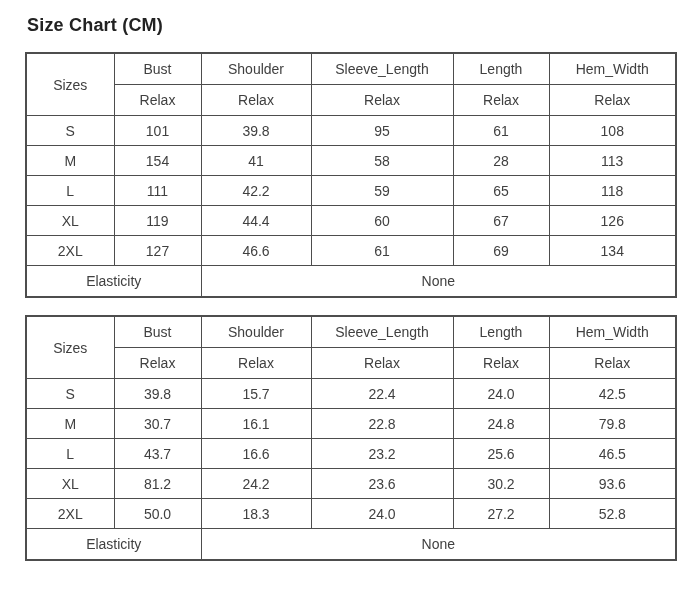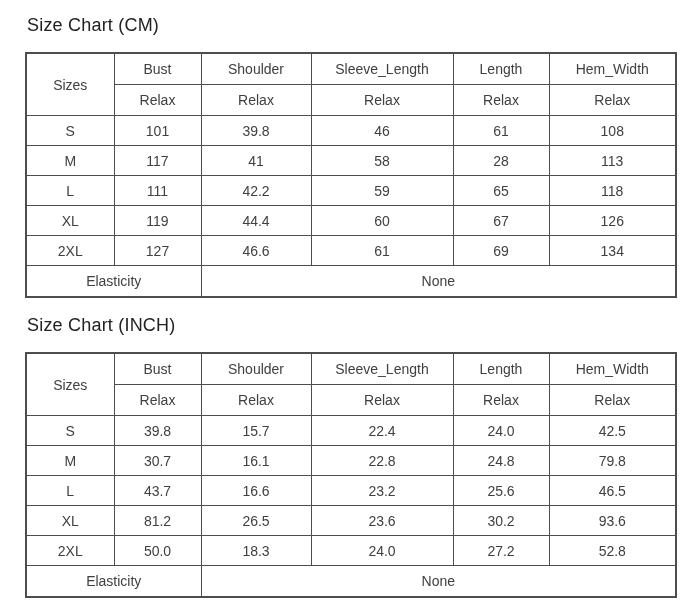--- a/index.html
+++ b/index.html
@@ -13,21 +13,21 @@
     box-sizing: border-box;
     padding: 15px 24px 0 25px;
     font-family: "Liberation Sans", "DejaVu Sans", sans-serif;
     color: #404040;
   }
   .section {
     margin-bottom: 17px;
   }
   .section-title {
     font-size: 18px;
-    font-weight: normal;
+    font-weight: bold;
     color: #222222;
     margin: 0 0 16px 2px;
     letter-spacing: 0.2px;
   }
   table.size-chart {
     border-collapse: collapse;
     table-layout: fixed;
     width: 650px;
     border: 2px solid #4d4d4d;
   }
@@ -87,27 +87,27 @@
           <th>Relax</th>
           <th>Relax</th>
           <th>Relax</th>
         </tr>
       </thead>
       <tbody>
         <tr>
           <td>S</td>
           <td>101</td>
           <td>39.8</td>
-          <td>46</td>
+          <td>95</td>
           <td>61</td>
           <td>108</td>
         </tr>
         <tr>
           <td>M</td>
-          <td>117</td>
+          <td>154</td>
           <td>41</td>
           <td>58</td>
           <td>28</td>
           <td>113</td>
         </tr>
         <tr>
           <td>L</td>
           <td>111</td>
           <td>42.2</td>
           <td>59</td>
@@ -134,21 +134,20 @@
       <tfoot>
         <tr>
           <td colspan="2">Elasticity</td>
           <td colspan="4">None</td>
         </tr>
       </tfoot>
     </table>
 </div>
 
 <div class="section">
-  <h2 class="section-title">Size Chart (INCH)</h2>
   <table class="size-chart">
       <colgroup>
         <col class="c0">
         <col class="c1">
         <col class="c2">
         <col class="c3">
         <col class="c4">
         <col class="c5">
       </colgroup>
       <thead>
@@ -189,21 +188,21 @@
           <td>L</td>
           <td>43.7</td>
           <td>16.6</td>
           <td>23.2</td>
           <td>25.6</td>
           <td>46.5</td>
         </tr>
         <tr>
           <td>XL</td>
           <td>81.2</td>
-          <td>26.5</td>
+          <td>24.2</td>
           <td>23.6</td>
           <td>30.2</td>
           <td>93.6</td>
         </tr>
         <tr>
           <td>2XL</td>
           <td>50.0</td>
           <td>18.3</td>
           <td>24.0</td>
           <td>27.2</td>

